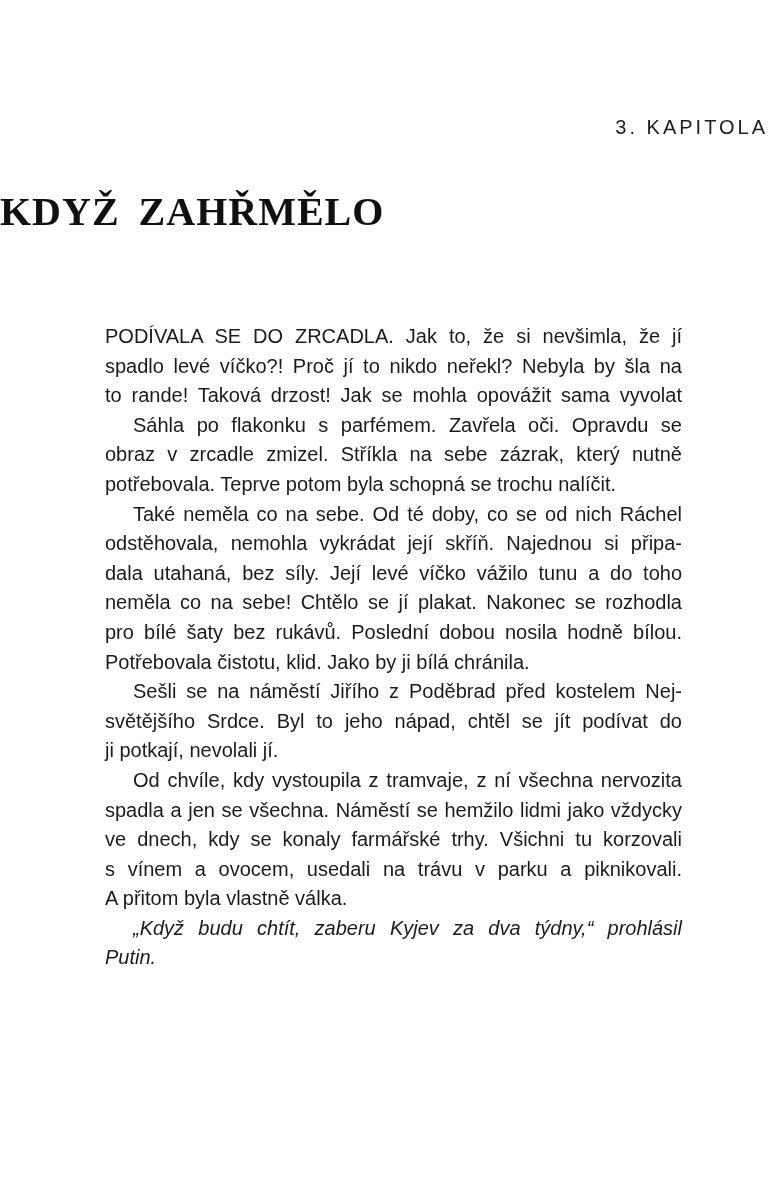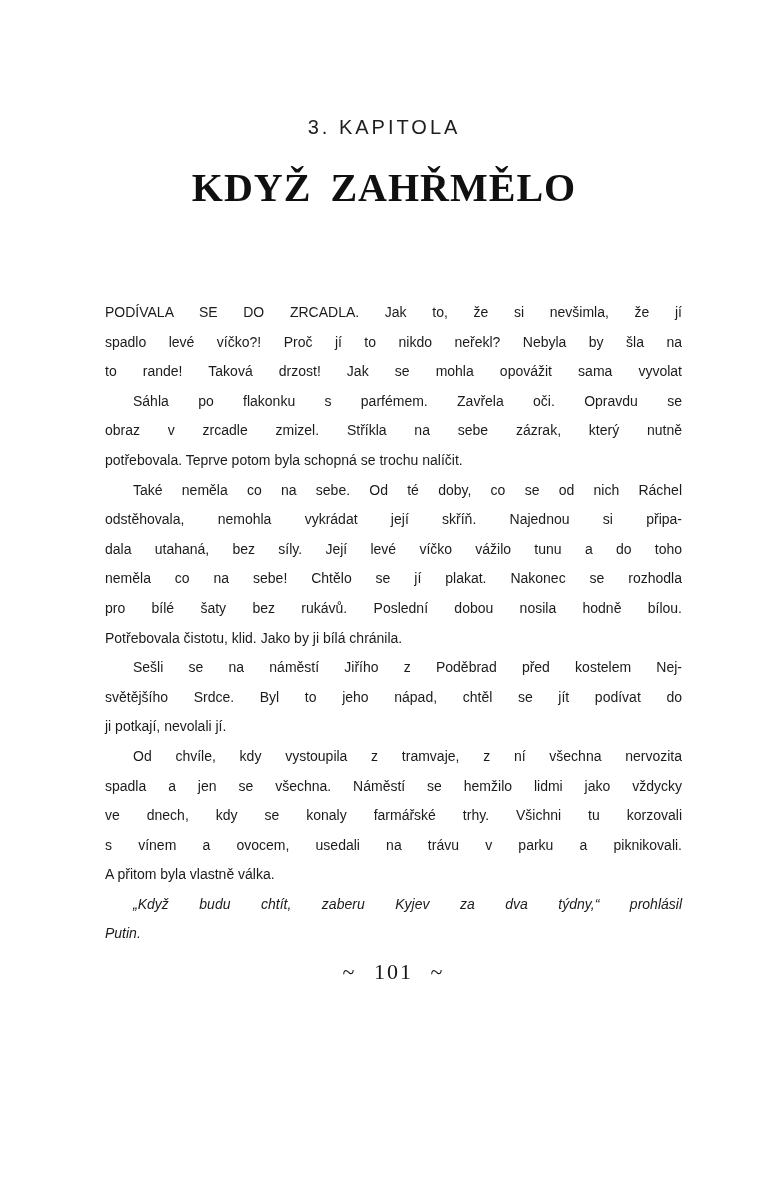--- a/index.html
+++ b/index.html
@@ -8,42 +8,42 @@
     width: 768px;
     height: 1182px;
     background: #ffffff;
     box-sizing: border-box;
     padding-top: 116px;
     font-family: "Liberation Sans", sans-serif;
     color: #1b1b1b;
     overflow: hidden;
   }
   .chapter-heading {
-    text-align: center;
+    text-align: right;
     font-family: "Liberation Sans", sans-serif;
     font-size: 20px;
     line-height: 22px;
     letter-spacing: 3px;
     color: #1e1e1e;
   }
   .book-title {
-    text-align: center;
+    text-align: left;
     font-family: "Liberation Serif", serif;
     font-weight: bold;
     font-size: 40px;
     line-height: 44px;
     letter-spacing: 1px;
     word-spacing: 8px;
-    margin-top: 28px;
+    margin-top: 52px;
     color: #101010;
   }
   .body-text {
     width: 577px;
     margin: 88px 16px 0 105px;
-    font-size: 14px;
+    font-size: 20px;
     line-height: 29.6px;
     color: #1b1b1b;
   }
   .line {
     text-align: justify;
     text-align-last: justify;
     white-space: normal;
   }
   .line.last {
     text-align: left;
@@ -109,15 +109,14 @@
       <div class="line last">A přitom byla vlastně válka.</div>
     </div>
 
     <div class="para italic">
       <div class="line indent">„Když budu chtít, zaberu Kyjev za dva týdny,“ prohlásil</div>
       <div class="line last">Putin.</div>
     </div>
 
   </div>
 
-  <div class="page-number">~ 101 ~</div>
 
 </div>
 
 </body></html>

